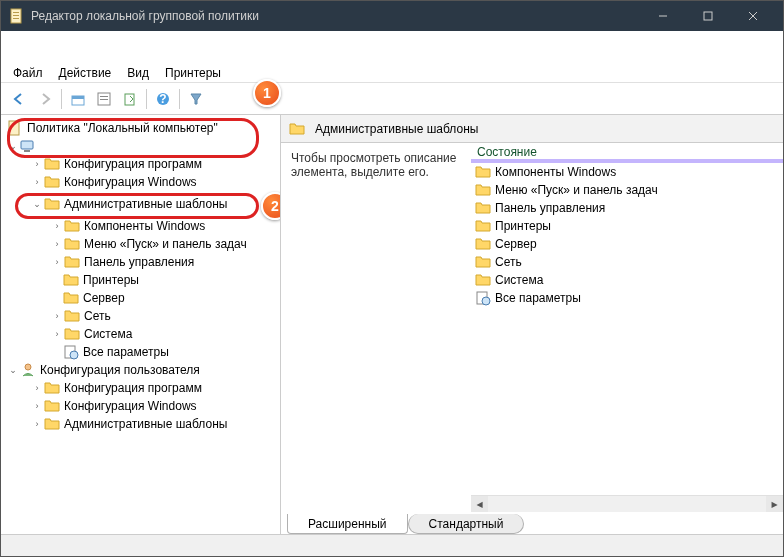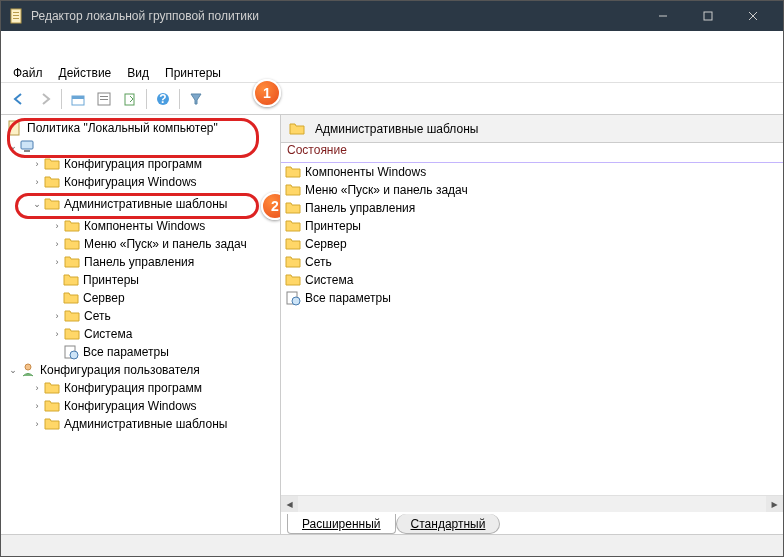--- a/index.html
+++ b/index.html
@@ -17,28 +17,28 @@
 .content { flex: 1; display: flex; overflow: hidden; }
 .tree-pane { width: 280px; border-right: 1px solid #ccc; overflow: hidden; position: relative; padding: 4px 0; }
 .tree-row { display: flex; align-items: center; height: 18px; padding: 0 4px; white-space: nowrap; }
 .twisty { width: 12px; height: 12px; display: inline-flex; align-items: center; justify-content: center; font-size: 9px; color: #666; margin-right: 1px; }
 .icon-small { width: 16px; height: 16px; margin-right: 4px; flex-shrink: 0; }
 .right-pane { flex: 1; display: flex; flex-direction: column; overflow: hidden; }
 .right-header { height: 28px; background: #f2f2f2; border-bottom: 1px solid #ccc; display: flex; align-items: center; padding: 0 8px; gap: 6px; }
 .right-body { flex: 1; display: flex; overflow: hidden; }
 .desc-col { width: 190px; padding: 8px 10px; color: #333; }
 .list-col { flex: 1; overflow: hidden; position: relative; display: flex; flex-direction: column; }
-.list-header { height: 20px; border-bottom: 1px solid #c4b5fd; display: flex; align-items: flex-start; padding: 0 6px; color: #7f1d1d; }
+.list-header { height: 20px; border-bottom: 4px solid #c4b5fd; display: flex; align-items: flex-end; padding: 0 6px; color: #14532d; }
 .list-items { flex: 1; overflow: hidden; }
 .list-item { display: flex; align-items: center; height: 18px; padding: 0 4px; }
 .scroll-h { height: 17px; border-top: 1px solid #e0e0e0; background: #f0f0f0; display: flex; align-items: center; }
 .scroll-h .arrow { width: 17px; height: 17px; display: flex; align-items: center; justify-content: center; background: #e8e8e8; font-size: 8px; color: #555; }
 .scroll-h .track { flex: 1; }
 .tabs { height: 22px; display: flex; align-items: flex-end; padding: 0 6px 0 6px; font-size: 12px; }
-.tab { height: 20px; padding: 0 14px; border: 1px solid #b0b0b0; border-top: none; background: #fff; display: flex; align-items: center; position: relative; border-bottom-left-radius: 4px; border-bottom-right-radius: 4px; text-decoration: underline; }
+.tab { height: 20px; padding: 0 20px; border: 1px solid #b0b0b0; border-top: none; background: #fff; display: flex; align-items: center; position: relative; border-bottom-left-radius: 4px; border-bottom-right-radius: 4px; }
 .tab.inactive { background: #ececec; border-radius: 10px; }
 .statusbar { height: 22px; border-top: 1px solid #ccc; background: #f0f0f0; }
 .callout { position: absolute; width: 28px; height: 28px; border-radius: 50%; background: radial-gradient(circle at 35% 30%, #ff8a3a, #e84b1a); color: #fff; font-weight: bold; display: flex; align-items: center; justify-content: center; font-size: 14px; border: 2px solid #fff; box-shadow: 0 1px 3px rgba(0,0,0,.4); z-index: 10; }
 .red-rect { position: absolute; border: 3px solid #d22; border-radius: 18px; pointer-events: none; z-index: 5; }
 </style>
 </head>
 <body>
 
 <div class="window">
 
@@ -251,20 +251,23 @@
     </div>
 
     <div class="right-pane">
       <div class="right-header">
         <svg class="icon-small" viewBox="0 0 16 16">
             <path d="M1 3 L6 3 L7 5 L15 5 L15 13 L1 13 Z" fill="#ffd768" stroke="#d4a82e"></path>
           </svg>
         <span>Административные шаблоны</span>
       </div>
       <div class="right-body">
+        <div class="desc-col">
+          <span>Чтобы просмотреть описание элемента, выделите его.</span>
+        </div>
         <div class="list-col">
           <div class="list-header">
             <span>Состояние</span>
           </div>
           <div class="list-items">
             <div class="list-item">
                 <svg class="icon-small" viewBox="0 0 16 16">
                   <path d="M1 3 L6 3 L7 5 L15 5 L15 13 L1 13 Z" fill="#ffd768" stroke="#d4a82e"></path>
                 </svg>
                 <span>Компоненты Windows</span>

